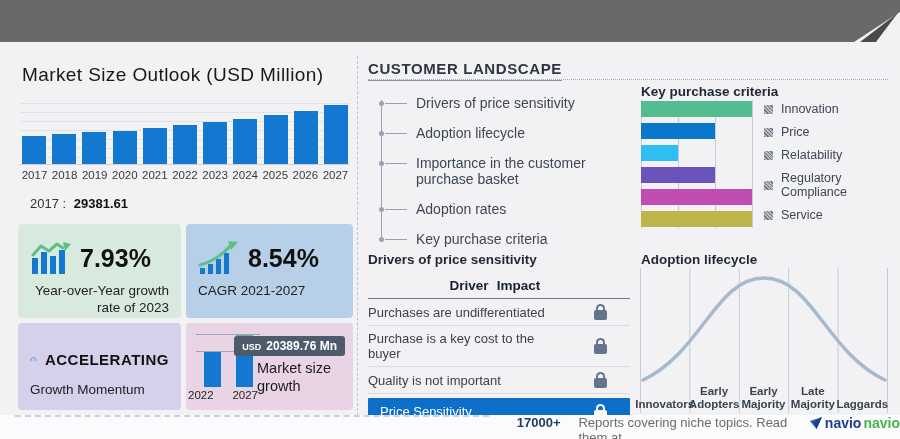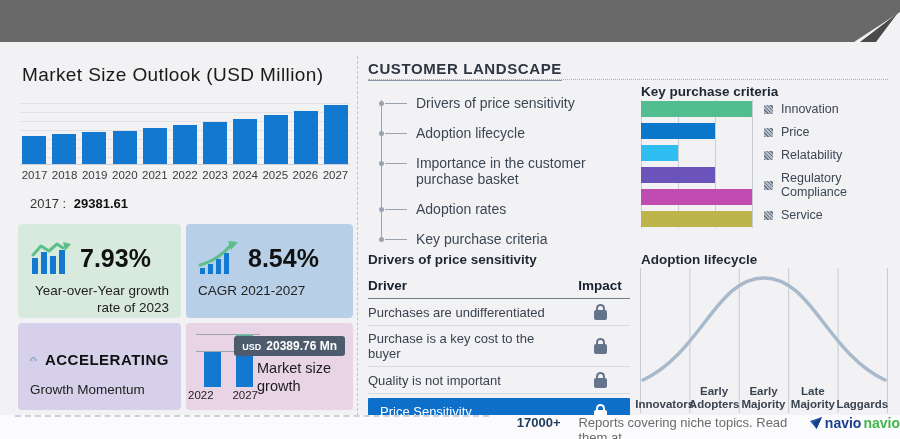--- a/index.html
+++ b/index.html
@@ -66,21 +66,21 @@
                background-size:33.333% 100%; border-right:1px solid #c5ccd4;
                display:flex; flex-direction:column; justify-content:space-between; padding:1px 0; }
   .kpc-bar { height:16px; }
   .kpc-legend { position:absolute; left:764px; top:102px; display:flex; flex-direction:column; gap:9px; }
   .kpc-legend-item { display:flex; align-items:center; gap:8px; font-size:12.5px; color:#3c4654; }
   .kpc-marker { width:9px; height:9px; flex:0 0 9px;
                 background:repeating-linear-gradient(45deg,#6b7685 0 1px,#b3bac3 1px 2.6px); }
 
   .drivers-title { position:absolute; left:368px; top:252px; font-size:13.5px; font-weight:bold; color:#1f2733; }
   .drivers-table { position:absolute; left:368px; top:274px; width:262px; }
-  .dt-head { display:flex; justify-content:space-between; font-size:13.5px; font-weight:bold; color:#16202e; border-bottom:1px solid #707b89; padding:4px 0 5px; }
+  .dt-head { display:flex; justify-content:center; font-size:13.5px; font-weight:bold; color:#16202e; border-bottom:1px solid #707b89; padding:4px 0 5px; }
   .dt-head .impact-col { width:60px; text-align:center; }
   .dt-row { display:flex; justify-content:space-between; align-items:center; font-size:13px; color:#3a424e; border-bottom:1px solid #d7dbe0; padding:5px 0; min-height:27px; }
   .dt-row .impact-col { width:60px; display:flex; justify-content:center; }
   .dt-row.highlight { background:var(--highlight-row-bg,#0d6fc9); color:#fff; border-bottom:none; margin-top:4px; padding:5px 0 5px 12px; border-radius:1px; }
   .lock { display:inline-block; width:13px; height:10px; border-radius:2px; background:currentColor; position:relative; margin-top:6px; color:var(--lock-gray,#64748c); }
   .lock::before { content:''; position:absolute; left:2px; top:-6px; width:9px; height:9px; border:2px solid currentColor; border-bottom:none; border-radius:5px 5px 0 0; box-sizing:border-box; }
   .dt-row.highlight .lock { color:#fff; }
 
   .al-title { position:absolute; left:641px; top:252px; font-size:13.5px; font-weight:bold; color:#1f2733; }
   .al-chart { position:absolute; left:640px; top:268px; width:248px; height:145px;

